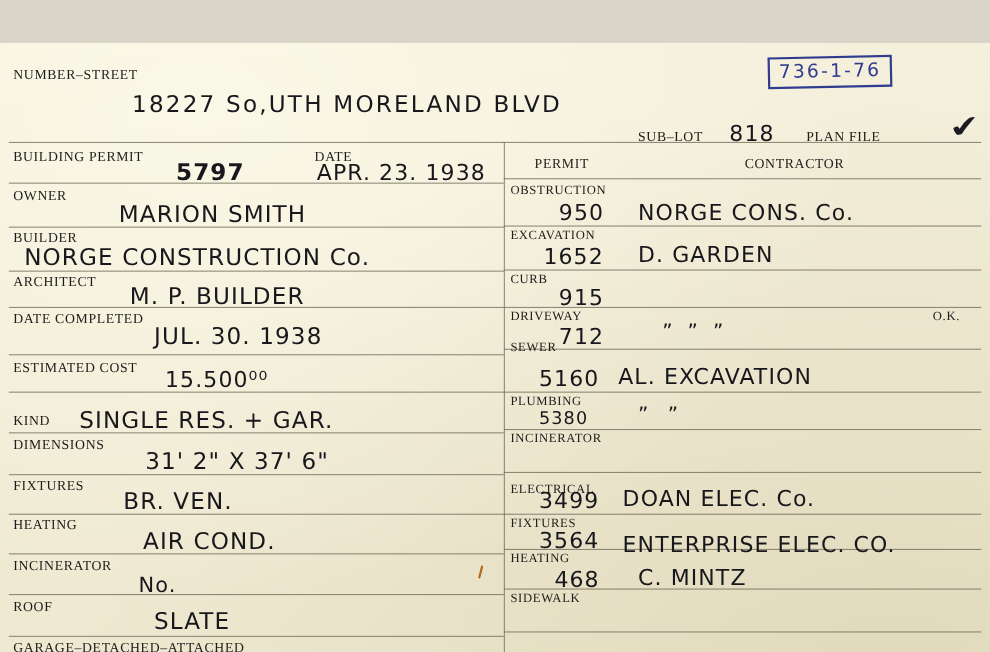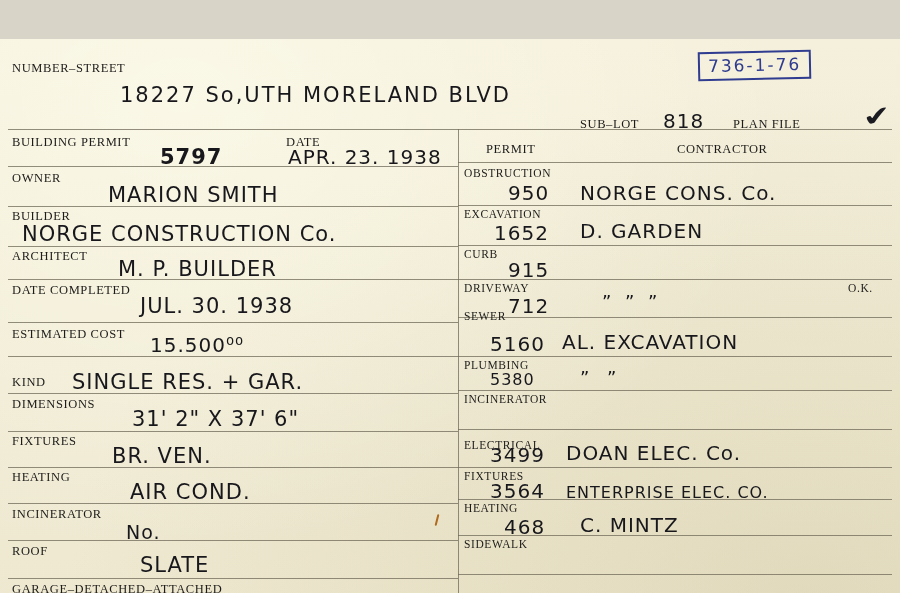--- a/index.html
+++ b/index.html
@@ -218,21 +218,21 @@
   <div class="printed small" style="left:464px; top:354px;">INCINERATOR</div>
   <div class="hand" style="left:508px; top:364px; font-size:20px;"></div>
   <div class="hand" style="left:580px; top:364px; font-size:20px;"></div>
 
   <div class="printed small" style="left:464px; top:400px;">ELECTRICAL</div>
   <div class="hand" style="left:490px; top:404px; font-size:20px;">3499</div>
   <div class="hand" style="left:566px; top:402px; font-size:20px;">DOAN ELEC. Co.</div>
 
   <div class="printed small" style="left:464px; top:431px;text-align:center;">FIXTURES</div>
   <div class="hand" style="left:490px; top:440px; font-size:20px;">3564</div>
-  <div class="hand" style="left:566px; top:444px; font-size:16px;">ENTERPRISE ELEC. CO.</div>
+  <div class="hand" style="left:566px; top:444px; font-size:20px;">ENTERPRISE ELEC. CO.</div>
 
   <div class="printed small" style="left:464px; top:463px;">HEATING</div>
   <div class="hand" style="left:504px; top:476px; font-size:20px;">468</div>
   <div class="hand" style="left:580px; top:474px; font-size:20px;">C. MINTZ</div>
 
   <div class="printed small" style="left:464px; top:499px;">SIDEWALK</div>
   <div class="hand" style="left:504px; top:510px; font-size:20px;"></div>
   <div class="hand" style="left:580px; top:510px; font-size:20px;"></div>
 </div>
 

